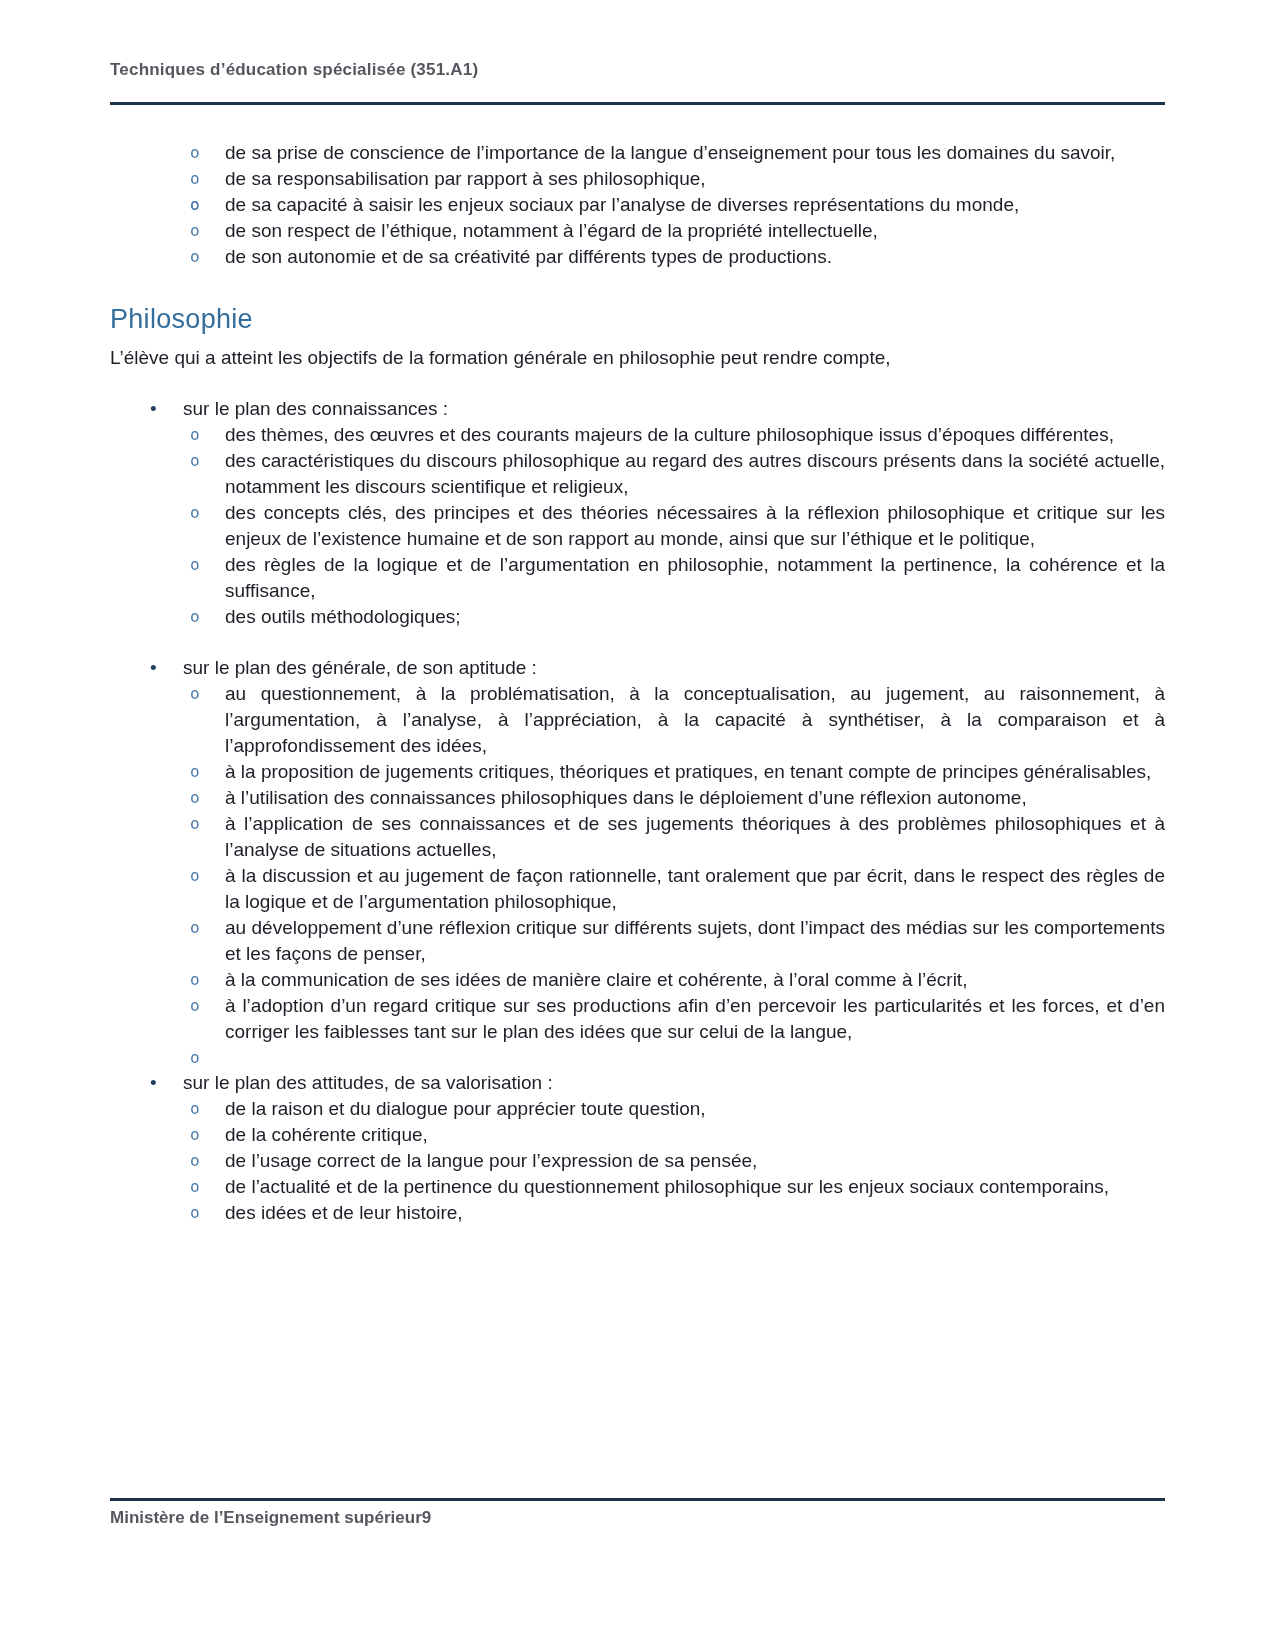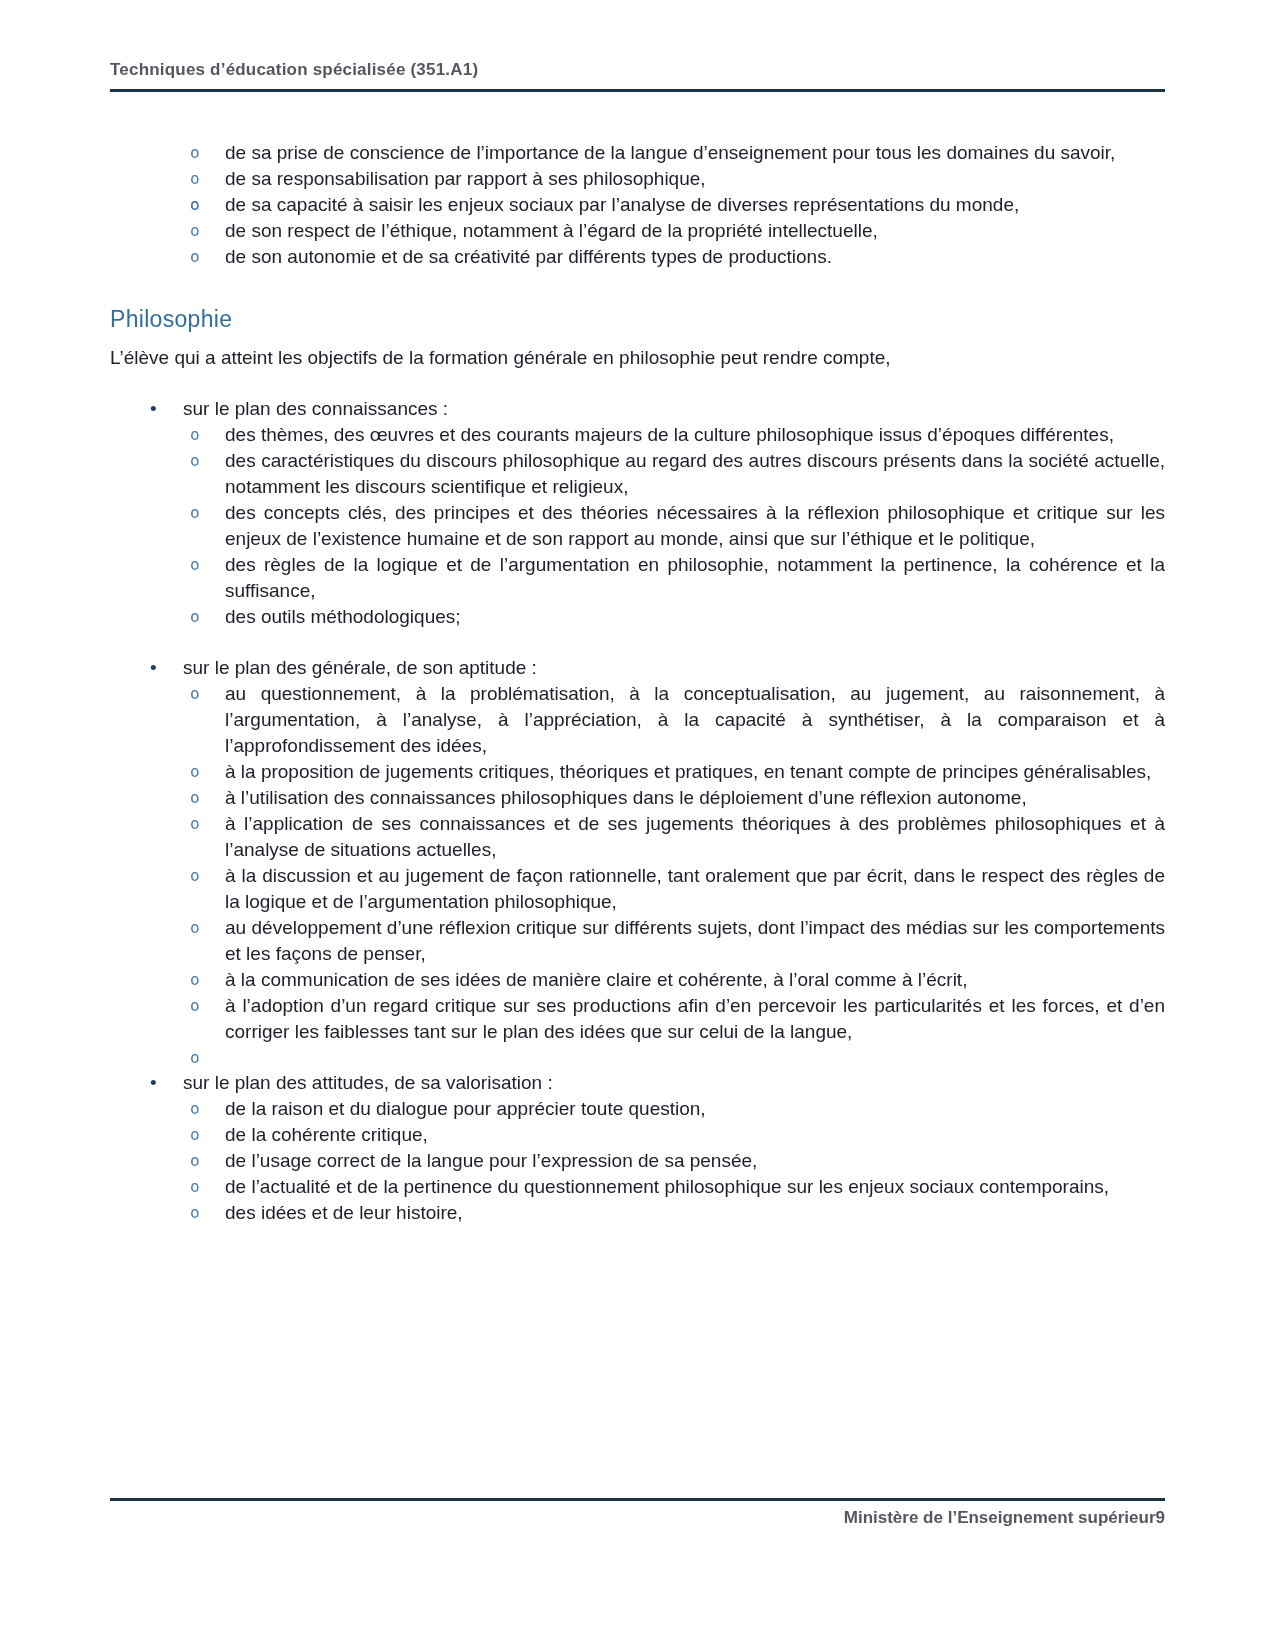--- a/index.html
+++ b/index.html
@@ -16,33 +16,33 @@
   
   .header {
     position: absolute;
     top: 60px; left: 110px; right: 110px;
   }
   .header-title {
     font-size: 17px;
     font-weight: bold;
     color: #56565f;
     letter-spacing: .2px;
-    padding-bottom: 9px;
+    padding-bottom: 22px;
   }
   .rule {
     height: 3px;
     background: #1c3349;
   }
   .footer {
     position: absolute;
     top: 1498px; left: 110px; right: 110px;
   }
   .footer-row {
     display: flex;
-    justify-content: flex-end;
+    justify-content: flex-start;
     padding-top: 7px;
     font-size: 17px;
     font-weight: bold;
     color: #56565f;
   }
   
   .content {
     position: absolute;
     top: 140px; left: 110px; right: 110px;
   }
@@ -68,21 +68,21 @@
     line-height: 26px;
     color: #4a7aa9;
   }
   .marker.bullet {
     font-size: 19px;
     line-height: 26px;
     color: #1f3e63;
   }
   .section-heading {
     margin: 36px 0 13px;
-    font-size: 23px;
+    font-size: 27px;
     font-weight: normal;
     color: #336e9c;
     letter-spacing: .3px;
   }
   .lead {
     text-align: justify;
   }
   .group { margin-top: 25px; }
   .group-label {
     position: relative;

